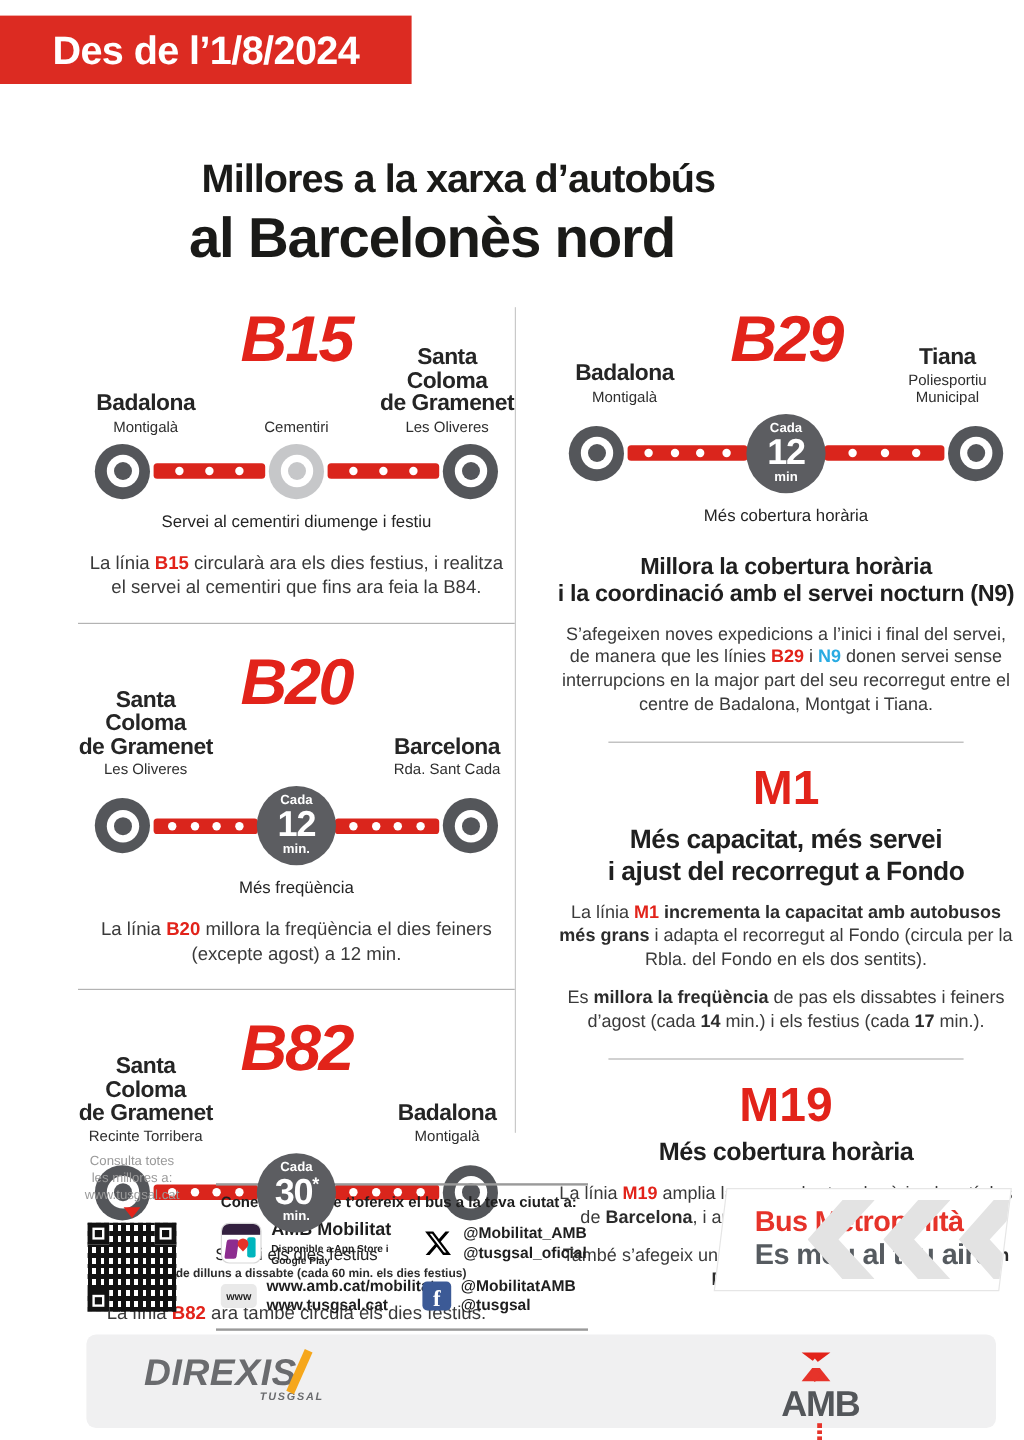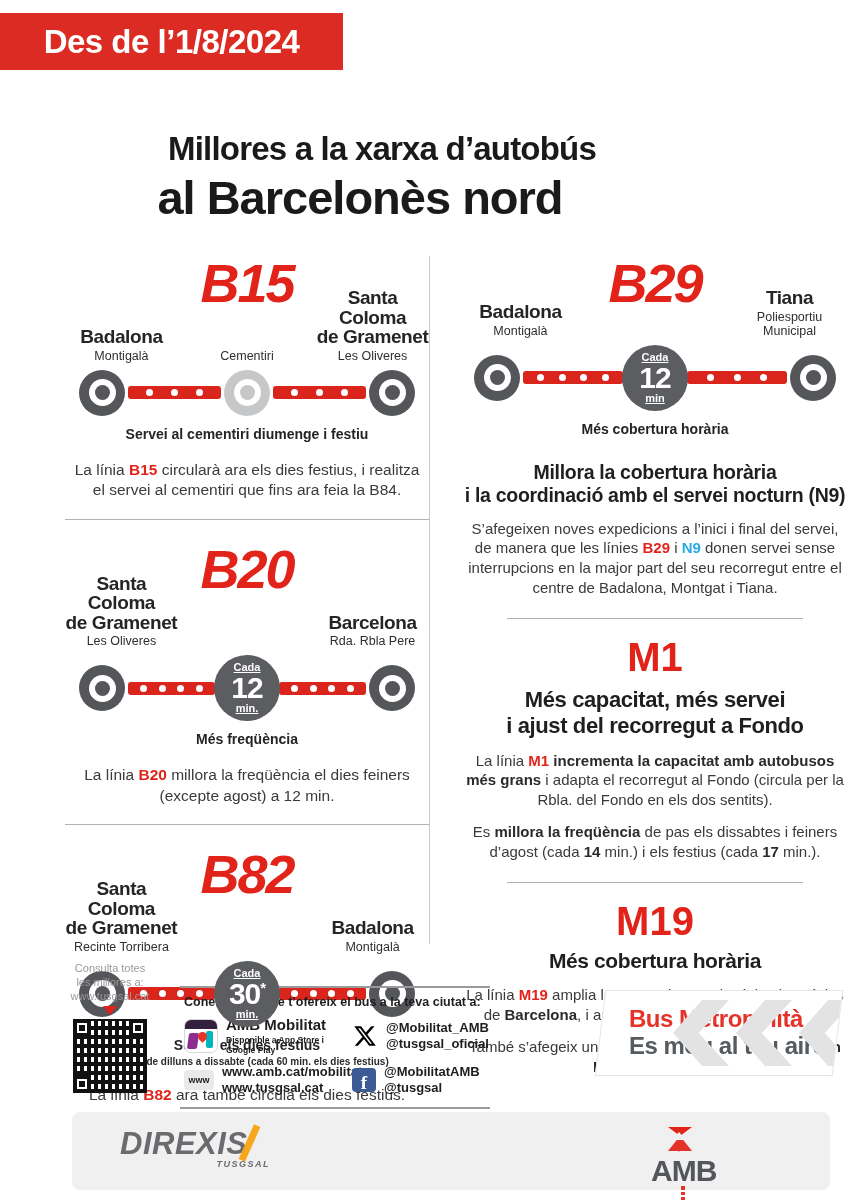--- a/index.html
+++ b/index.html
@@ -60,25 +60,25 @@
   .ring .mid{width:27px;height:27px;border-radius:50%;background:#fff;
         display:flex;align-items:center;justify-content:center;}
   .ring .dot{width:15px;height:15px;border-radius:50%;background:#54565a;}
   .ring.light{background:#c6c7c9;}
   .ring.light .dot{background:#c6c7c9;}
   .conn{flex:1;height:13px;background:#da251c;border-radius:3px;margin:0 3px;
         display:flex;align-items:center;justify-content:space-evenly;}
   .conn i{width:7px;height:7px;border-radius:50%;background:#fff;}
   .freq{width:66px;height:66px;border-radius:50%;background:#5c5d61;color:#fff;flex:none;
         display:flex;flex-direction:column;align-items:center;justify-content:center;line-height:1;margin:0 -4px;z-index:1;}
-  .freq .t,.freq .bm{font-size:11px;font-weight:700;text-decoration:underline;}
+  .freq .t,.freq .bm{font-size:11px;font-weight:700;}
   .freq .n{font-size:30px;font-weight:700;letter-spacing:-1px;}
   .freq sup{font-size:15px;line-height:0;}
 
-  .caption{text-align:center;font-size:14px;font-weight:700;color:#242424;margin-top:10px;}
+  .caption{text-align:center;font-size:14px;font-weight:400;color:#242424;margin-top:10px;}
   .footnote{text-align:center;font-size:10px;font-weight:600;color:#2c2c2c;margin-top:3px;}
   p.desc{text-align:center;font-size:15.5px;line-height:1.32;color:#3a3a3a;margin:18px 6px 0;}
   .red{color:#e2231a;font-weight:800;}
   .blue{color:#29abe2;font-weight:800;}
   .b{font-weight:800;color:#2b2b2b;}
 
   .subhead{text-align:center;font-weight:800;color:#1f1f1f;line-height:1.18;}
   .subhead.h29{font-size:19.5px;margin-top:24px;letter-spacing:-0.3px;}
   .subhead.hm1{font-size:22px;margin-top:10px;letter-spacing:-0.4px;}
   .subhead.hm19{font-size:21px;margin-top:8px;letter-spacing:-0.4px;}
@@ -216,21 +216,21 @@
       <section>
         <div class="route-number">B20</div>
         <div class="labels">
           <div class="lab l">
             <div class="city"><span>Santa Coloma</span><br><span>de Gramenet</span></div>
             <div class="stop">Les Oliveres</div>
           </div>
           <div class="lab m"></div>
           <div class="lab r">
             <div class="city">Barcelona</div>
-            <div class="stop">Rda. Rbla Pere</div>
+            <div class="stop">Rda. Sant Cada</div>
           </div>
         </div>
         <div class="diagram">
           <div class="ring">
               <div class="mid">
                 <div class="dot"></div>
               </div>
             </div>
           <div class="conn">
               <i></i>

